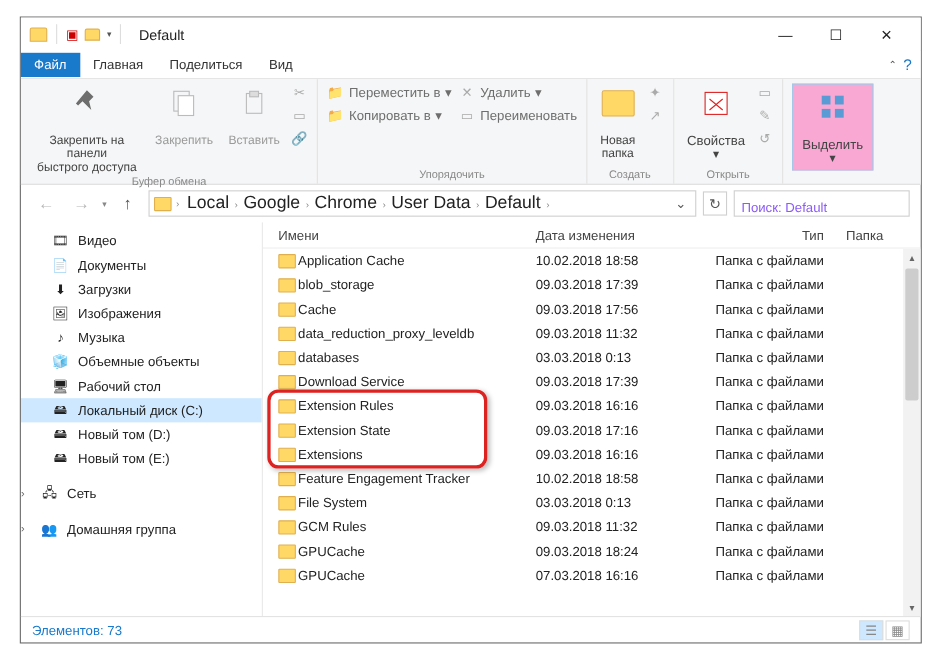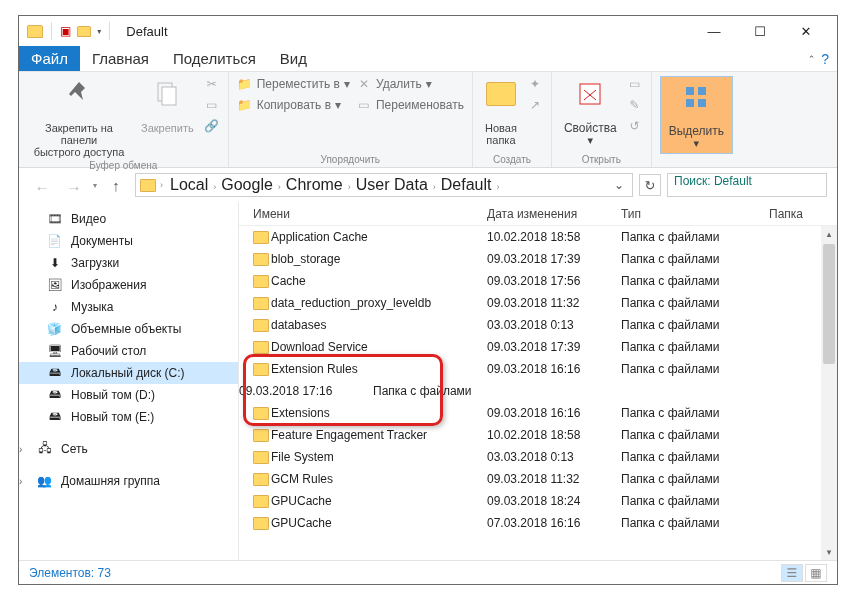--- a/index.html
+++ b/index.html
@@ -8,21 +8,21 @@
 .titlebar { height: 30px; display: flex; align-items: center; padding: 0 8px; background: #fff; }
 .tb-left { display: flex; align-items: center; gap: 6px; }
 .tb-left .folder-ico { width: 16px; height: 13px; background: #ffd866; border: 1px solid #e0b050; border-radius: 2px 2px 0 0; }
 .qat-sep { width: 1px; height: 18px; background: #ddd; margin: 0 2px;}
 .qat-chk { color: #c00; font-size: 12px; }
 .qat-down { font-size: 8px; color: #555;}
 .tb-title { margin-left: 8px; font-size: 13px; color: #222; }
 .tb-ctrls { margin-left: auto; display: flex; }
 .tb-btn { width: 46px; height: 30px; display:flex; align-items:center; justify-content:center; font-size: 13px; color:#222;}
 .tabs { display: flex; height: 26px; align-items: center; background: #fff; border-bottom: 1px solid #e3e3e3; }
-.tab { padding: 4px 12px; font-size: 15px; color: #333; }
+.tab { padding: 4px 12px; font-size: 12px; color: #333; }
 .tab-file { background: #1979ca; color: #fff; }
 .tab-chevron { font-size: 9px; color:#555; margin-left:auto; margin-right:6px;}
 .help-ico { color:#1979ca; font-size:14px; margin-right:8px;}
 .ribbon { height: 96px; background: #f5f6f7; border-bottom: 1px solid #dcdcdc; display: flex; }
 .rgroup { border-right: 1px solid #e3e3e3; padding: 4px 8px 2px 8px; display: flex; flex-direction: column; justify-content: space-between; align-items: center; }
 .rgroup-top { display: flex; gap: 6px; align-items: flex-start; }
 .rbtn { display: flex; flex-direction: column; align-items: center; gap: 12px; padding: 2px 4px; }
 .rbtn-big-ico { width: 32px; height: 32px; display:flex; align-items:center; justify-content:center;}
 .rbtn-lbl { text-align: center; font-size: 11px; line-height: 12px; color: #444; }
 .rbtn.dis .rbtn-lbl, .rbtn.dis .rbtn-big-ico { color: #9a9a9a; }
@@ -33,48 +33,48 @@
 .addrbar { height: 34px; display: flex; align-items: center; gap: 6px; padding: 4px 10px; }
 .nav-btn { width: 26px; height: 26px; border-radius: 3px; display:flex; align-items:center; justify-content:center; color: #b8b8b8; font-size: 15px;}
 .nav-btn.active { color: #555; }
 .nav-sep { font-size: 8px; color: #888; }
 .addr-field { flex: 1; height: 24px; border: 1px solid #cfcfcf; display: flex; align-items: center; padding: 0 4px; gap: 2px; }
 .addr-field .fico { width: 16px; height: 13px; background: #ffd866; border:1px solid #e0b050; border-radius:1px;}
 .crumb { padding: 0 3px; font-size: 16px; color: #222;}
 .crumb-sep { font-size: 9px; color: #888; padding: 0 2px;}
 .addr-drop { width: 18px; text-align: center; color: #555;}
 .refresh { width: 22px; height: 22px; border:1px solid #cfcfcf; display:flex;align-items:center;justify-content:center; color:#555; font-size:13px;}
-.search { width: 160px; height: 24px; border:1px solid #cfcfcf; display:flex; align-items:flex-start; padding:0 6px; color:#0f766e; font-size:12px;}
+.search { width: 160px; height: 24px; border:1px solid #cfcfcf; display:flex; align-items:flex-end; padding:0 6px; color:#8b5cf6; font-size:12px;}
 .body { flex:1; display:flex; overflow:hidden;}
 .nav { width: 220px; border-right:1px solid #e8e8e8; padding: 6px 0; overflow:auto;}
 .nav-item { display:flex; align-items:center; gap:8px; padding:3px 10px 3px 28px; font-size:12.5px; color:#222;}
 .nav-item.sel { background:#cde8ff;}
 .nav-ico { width:16px; height:16px; display:flex; align-items:center; justify-content:center;}
 .nav-item.top { padding-left:14px;}
 .chev { width:10px; font-size:10px; color:#666; margin-left:-14px;}
 .list { flex:1; display:flex; flex-direction:column; overflow:hidden;}
 .list-head { display:flex; border-bottom: 1px solid #eee; height: 24px; align-items:center; color:#444; font-size:12px;}
 .col-name { width: 248px; padding-left: 14px;}
 .col-date { width: 134px;}
-.col-type { width: 128px;}
+.col-type { width: 128px; text-align: right;}
 .col-size { width: 60px; text-align:right; padding-right:6px;}
 .list-rows { flex:1; overflow:auto; position:relative;}
 .row { display:flex; align-items:center; height: 22px; font-size:12.5px; color:#222;}
 .row .col-name { display:flex; align-items:center; gap:2px;}
 .fico-sm { width:16px; height:13px; background:#ffd866; border:1px solid #e0b050; border-radius:1px; flex-shrink:0;}
 .highlight-box { position:absolute; border: 3px solid #d22; border-radius: 10px; pointer-events:none; box-shadow: 2px 2px 5px rgba(0,0,0,0.25);}
 .status { height: 24px; border-top: 1px solid #e3e3e3; display:flex; align-items:center; padding: 0 10px; font-size:12px; color:#1979ca;}
 .status .view-btns { margin-left:auto; display:flex; gap:2px;}
 .status .view-btn { width:22px; height:18px; border:1px solid #ddd; display:flex;align-items:center;justify-content:center; color:#888;}
 .status .view-btn.act { background:#cde8ff;}
 .scroll-v { position:absolute; right:0; top:0; bottom:0; width:16px; background:#f2f2f2;}
 .scroll-thumb { position:absolute; right:2px; top:18px; width:12px; height:120px; background:#cdcdcd; border-radius:2px;}
 .scroll-arr { position:absolute; width:16px; height:16px; display:flex;align-items:center;justify-content:center; color:#666; font-size:9px;}
 .pin-ico svg, .rbtn-big-ico svg { display:block;}
-.rgroup.sel-group .rbtn { background:#fdba74; border:1px solid #a6c8e8; padding: 4px 8px;}
+.rgroup.sel-group .rbtn { background:#f9a8d4; border:1px solid #a6c8e8; padding: 4px 8px;}
 </style>
 </head>
 <body>
 
 <div class="window">
 
   <div class="titlebar">
     <div class="tb-left">
       <span class="folder-ico"></span>
       <span class="qat-sep"></span>
@@ -113,20 +113,29 @@
 быстрого доступа</div>
         </div>
         <div class="rbtn dis">
           <div class="rbtn-big-ico">
               <svg width="26" height="26">
                 <rect x="4" y="2" width="14" height="18" fill="none" stroke="#bbb"></rect>
                 <rect x="8" y="6" width="14" height="18" fill="#fff" stroke="#bbb"></rect>
               </svg>
             </div>
           <div class="rbtn-lbl">Закрепить</div>
+        </div>
+        <div class="rbtn dis">
+          <div class="rbtn-big-ico">
+              <svg width="26" height="26">
+                <rect x="6" y="4" width="14" height="18" fill="none" stroke="#bbb"></rect>
+                <rect x="9" y="2" width="8" height="5" fill="#ddd" stroke="#bbb"></rect>
+              </svg>
+            </div>
+          <div class="rbtn-lbl">Вставить</div>
         </div>
         <div class="rmini">
           <span>
               <span class="ico">✂</span>
             </span>
           <span>
               <span class="ico">▭</span>
             </span>
           <span>
               <span class="ico">🔗</span>
@@ -360,20 +369,24 @@
           <div class="row">
             <div class="col-name">
               <span class="fico-sm"></span>
               <span>Extension Rules</span>
             </div>
             <div class="col-date">09.03.2018 16:16</div>
             <div class="col-type">Папка с файлами</div>
             <div class="col-size"></div>
           </div>
           <div class="row">
+            <div class="col-name">
+              <span class="fico-sm"></span>
+              <span>Extension State</span>
+            </div>
             <div class="col-date">09.03.2018 17:16</div>
             <div class="col-type">Папка с файлами</div>
             <div class="col-size"></div>
           </div>
           <div class="row">
             <div class="col-name">
               <span class="fico-sm"></span>
               <span>Extensions</span>
             </div>
             <div class="col-date">09.03.2018 16:16</div>

